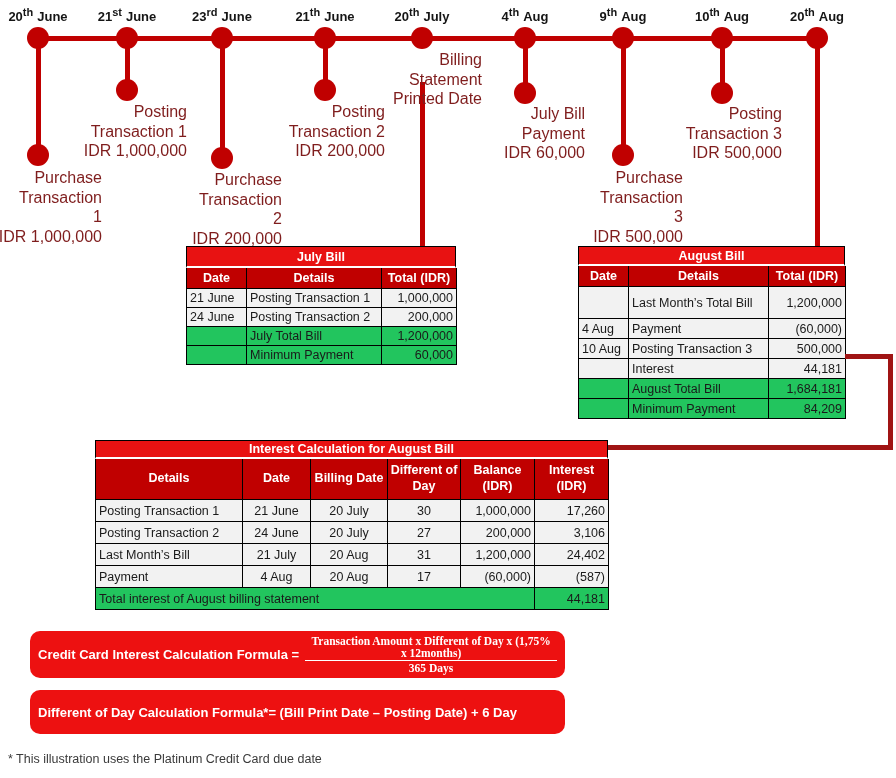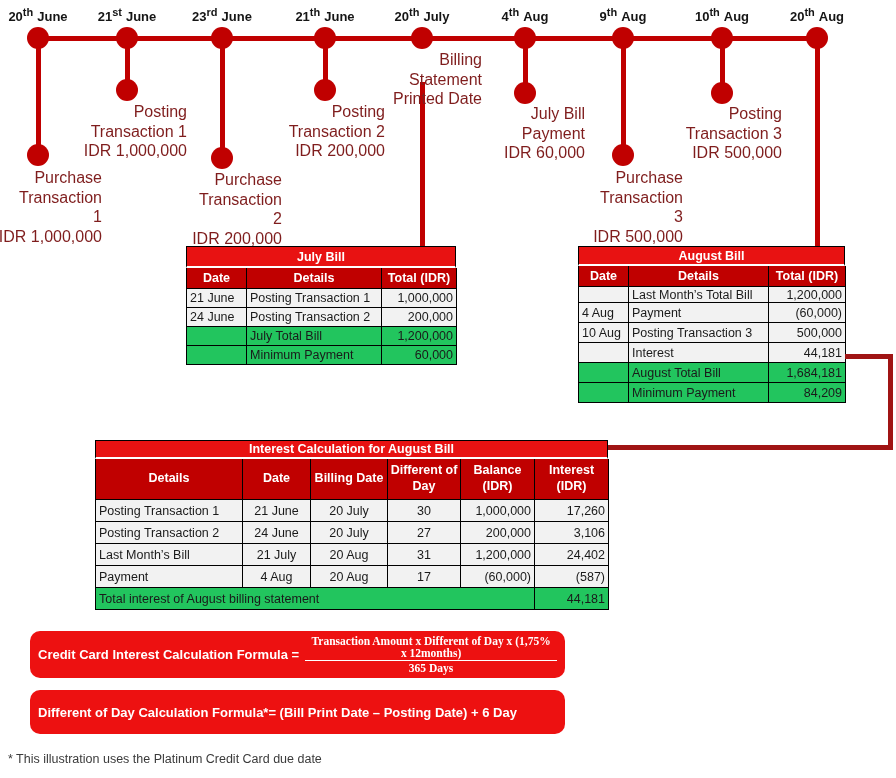--- a/index.html
+++ b/index.html
@@ -175,21 +175,21 @@
           <col style="width:50px">
           <col style="width:140px">
           <col style="width:77px">
         </colgroup>
       <tbody>
           <tr style="height:21px">
         <th>Date</th>
         <th>Details</th>
         <th>Total (IDR)</th>
       </tr>
-      <tr style="height:16px">
+      <tr style="height:32px">
         <td class="c-date"></td>
         <td class="c-det">Last Month’s Total Bill</td>
         <td class="c-num">1,200,000</td>
       </tr>
       <tr style="height:20px">
         <td class="c-date">4 Aug</td>
         <td class="c-det">Payment</td>
         <td class="c-num">(60,000)</td>
       </tr>
       <tr style="height:20px">

